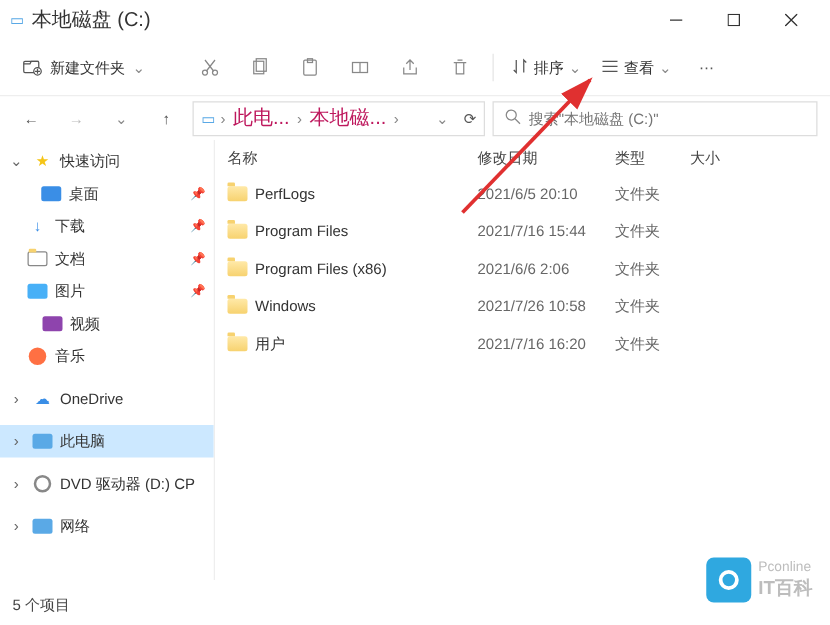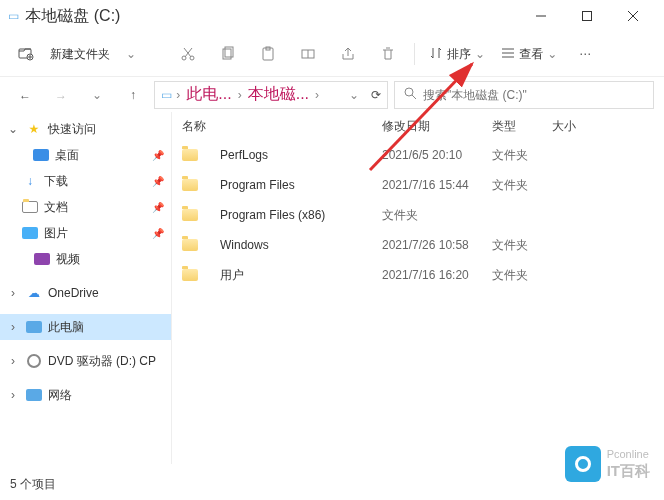--- a/index.html
+++ b/index.html
@@ -4,21 +4,21 @@
 <style>
 * { margin: 0; padding: 0; box-sizing: border-box; font-family: "Microsoft YaHei", "Segoe UI", sans-serif; }
 body { background: #fff; width: 664px; height: 500px; overflow: hidden; position: relative; font-size: 12px; }
 
 .titlebar { display: flex; align-items: center; height: 32px; padding: 0 8px; }
 .titlebar .title { font-size: 16px; color: #333; }
 .titlebar .spacer { flex: 1; }
 .win-btn { width: 46px; height: 32px; display: flex; align-items: center; justify-content: center; color: #333; }
 
 .cmdbar { display: flex; align-items: center; height: 44px; padding: 0 10px; gap: 4px; }
-.cmdbar .new-btn { display: flex; align-items: center; gap: 16px; padding: 4px 8px; border-radius: 4px; font-size: 12px; color: #333; }
+.cmdbar .new-btn { display: flex; align-items: center; gap: 6px; padding: 4px 8px; border-radius: 4px; font-size: 12px; color: #333; }
 .cmdbar .sep-gap { width: 18px; }
 .cmdbar .tool { width: 36px; height: 32px; display: flex; align-items: center; justify-content: center; color: #606060; }
 .cmdbar .tool-combo { display: flex; align-items: center; gap: 4px; padding: 4px 6px; color: #333; }
 .cmdbar .vsep { width: 1px; height: 22px; background: #e5e5e5; margin: 0 4px; }
 
 .navbar { display: flex; align-items: center; height: 36px; padding: 4px 10px; gap: 6px; border-top: 1px solid #eee; }
 .nav-btn { width: 30px; height: 28px; display: flex; align-items: center; justify-content: center; color: #555; }
 .addr { flex: 1; height: 28px; border: 1px solid #ddd; display: flex; align-items: center; padding: 0 6px; gap: 4px; }
 .addr .crumb { font-size: 16px; color: #be185d; padding: 0 2px; }
 .addr .chev { color: #888; }
@@ -34,21 +34,21 @@
 .side-item .pin { margin-left: auto; color: #888; font-size: 10px; }
 
 .content { flex: 1; display: flex; flex-direction: column; }
 .columns { display: flex; height: 28px; align-items: center; padding: 0 10px; color: #444; font-size: 12px; }
 .col-name { flex: 0 0 200px; }
 .col-date { flex: 0 0 110px; }
 .col-type { flex: 0 0 60px; }
 .col-size { flex: 1; text-align: left; }
 .rows { padding: 0 10px; }
 .row { display: flex; height: 30px; align-items: center; font-size: 12px; color: #333; }
-.row .fname { flex: 0 0 200px; display: flex; align-items: center; gap: 22px; }
+.row .fname { flex: 0 0 200px; display: flex; align-items: center; gap: 6px; }
 .row .fdate { flex: 0 0 110px; color: #666; }
 .row .ftype { flex: 0 0 60px; color: #666; }
 .folder-ic { width: 16px; height: 12px; background: linear-gradient(#ffe9a8,#f7d26f); border-radius: 2px; position: relative; }
 .folder-ic::before { content: ""; position: absolute; top: -3px; left: 0; width: 6px; height: 3px; background: #f7d26f; border-radius: 1px 1px 0 0; }
 
 .status { position: absolute; bottom: 0; left: 0; height: 24px; display: flex; padding: 0 10px; font-size: 12px; color: #444; width: 100%; }
 
 .arrow { position: absolute; pointer-events: none; }
 
 .watermark { position: absolute; right: 14px; bottom: 18px; display: flex; align-items: center; gap: 6px; color: #bdbdbd; }
@@ -218,20 +218,26 @@
         </span>
       <span>图片</span>
       <span class="pin">📌</span>
     </div>
     <div class="side-item" style="padding-left:34px">
       <span class="ico">
           <span class="ico-vid"></span>
         </span>
       <span>视频</span>
     </div>
+    <div class="side-item" style="padding-left:22px">
+      <span class="ico">
+          <span class="ico-mus"></span>
+        </span>
+      <span>音乐</span>
+    </div>
     <div style="height:8px"></div>
     <div class="side-item">
       <span class="twist">›</span>
       <span class="ico ico-cloud">☁</span>
       <span>OneDrive</span>
     </div>
     <div style="height:8px"></div>
     <div class="side-item selected">
       <span class="twist">›</span>
       <span class="ico">
@@ -279,20 +285,21 @@
             <span>Program Files</span>
           </div>
           <div class="fdate">2021/7/16 15:44</div>
           <div class="ftype">文件夹</div>
         </div>
         <div class="row">
           <div class="fname">
             <span class="folder-ic"></span>
             <span>Program Files (x86)</span>
           </div>
+          <div class="fdate">2021/6/6 2:06</div>
           <div class="ftype">文件夹</div>
         </div>
         <div class="row">
           <div class="fname">
             <span class="folder-ic"></span>
             <span>Windows</span>
           </div>
           <div class="fdate">2021/7/26 10:58</div>
           <div class="ftype">文件夹</div>
         </div>

